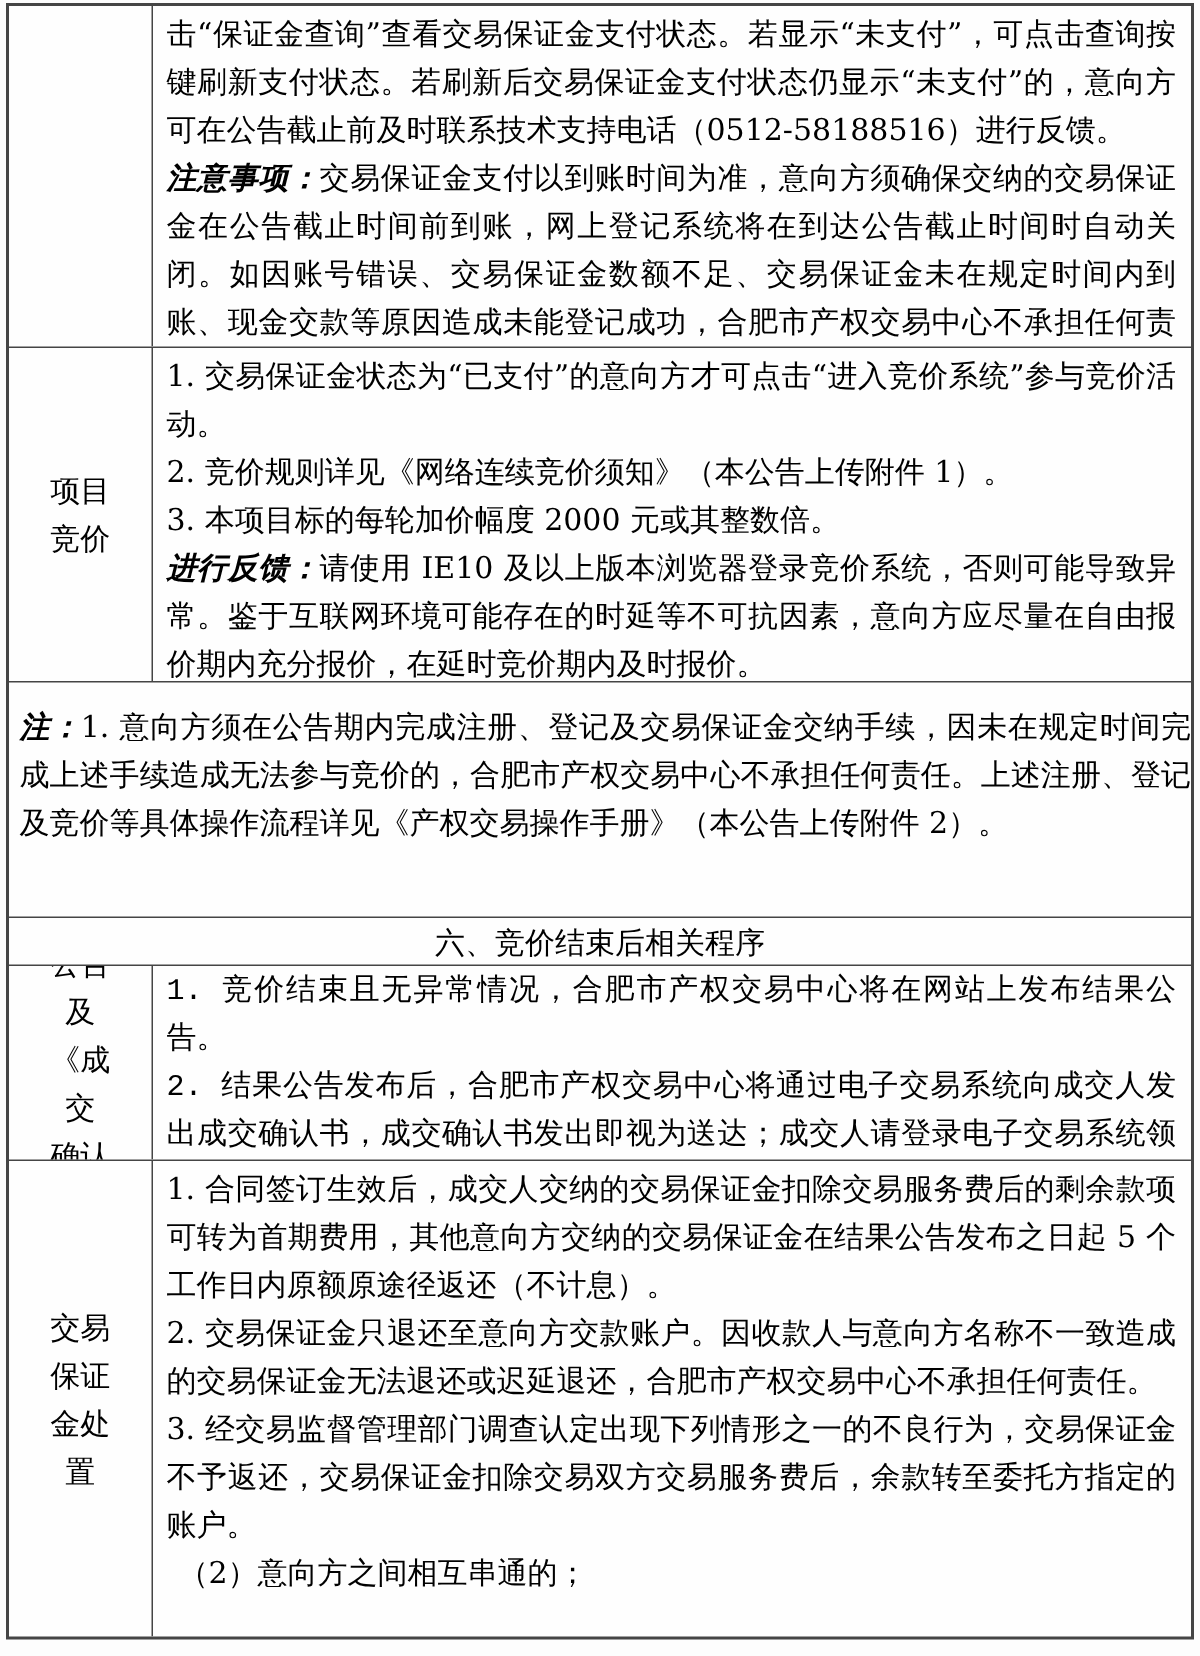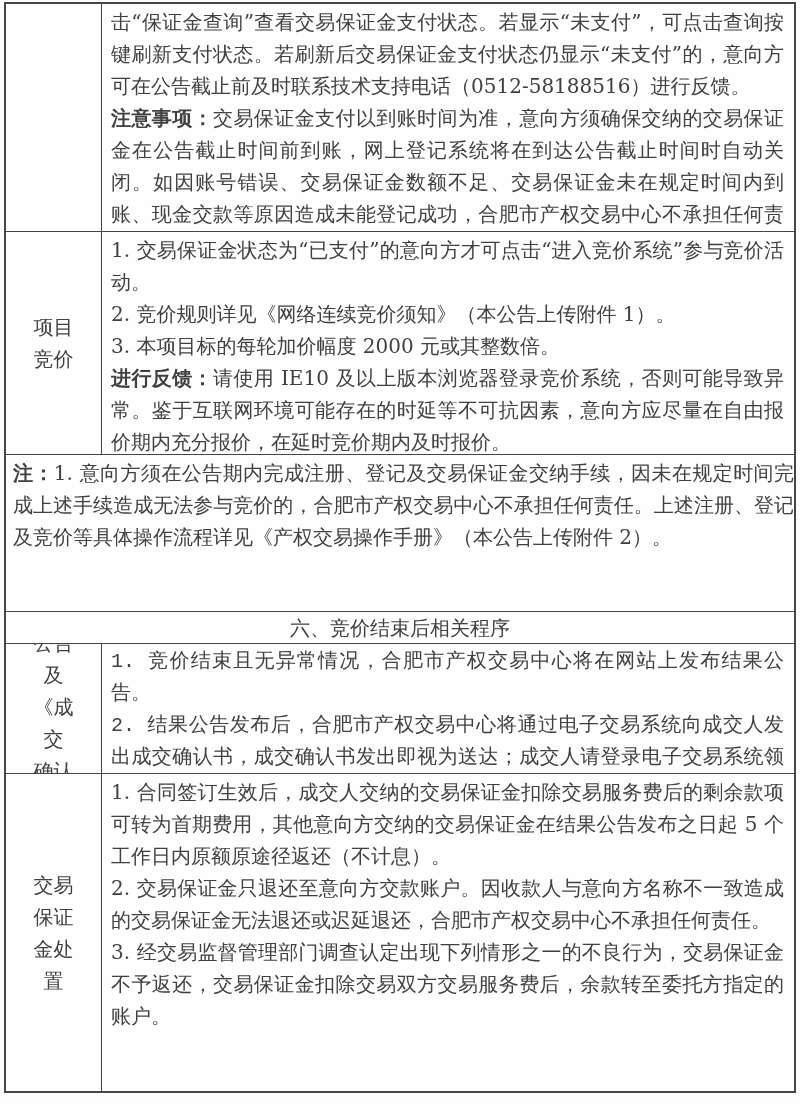--- a/index.html
+++ b/index.html
@@ -8,21 +8,21 @@
     background: #fdfdfd;
   }
   .page {
     position: relative;
     width: 800px;
     height: 1104px;
     background: #fdfdfd;
     font-family: "DejaVu Serif", "Liberation Serif", serif;
     font-size: 20px;
     line-height: 32px;
-    color: #404040;
+    color: #000000;
     overflow: hidden;
   }
   .doc-table {
     position: absolute;
     left: 4px;
     top: 2px;
     width: 792px;
     border: 2px solid #454545;
     background: #fefefe;
     box-sizing: border-box;
@@ -56,31 +56,32 @@
     flex: 1;
     padding: 2px 10px 2px 9px;
     box-sizing: border-box;
     overflow: hidden;
   }
   .full-cell {
     flex: 1;
     padding: 2px 0 2px 7px;
     box-sizing: border-box;
     overflow: hidden;
+    margin-top: 11px;
   }
   .header-cell {
     flex: 1;
     text-align: center;
     box-sizing: border-box;
   }
   .para {
     margin: 0;
     text-align: justify;
   }
-  .para b { font-weight: bold; }
+  .para b { font-weight: bold; font-style: italic; }
   .para.indent { padding-left: 8px; }
 </style>
 </head>
 <body>
 
 <div class="page">
   <div class="doc-table">
 
     <div class="t-row r0">
       <div class="label-cell"></div>
@@ -120,18 +121,19 @@
       </div>
     </div>
 
     <div class="t-row r5">
       <div class="label-cell">交易保证
 金处置</div>
       <div class="content-cell">
         <p class="para"><b></b><span>1. 合同签订生效后，成交人交纳的交易保证金扣除交易服务费后的剩余款项可转为首期费用，其他意向方交纳的交易保证金在结果公告发布之日起 5 个工作日内原额原途径返还（不计息）。</span></p>
         <p class="para"><b></b><span>2. 交易保证金只退还至意向方交款账户。因收款人与意向方名称不一致造成的交易保证金无法退还或迟延退还，合肥市产权交易中心不承担任何责任。</span></p>
         <p class="para"><b></b><span>3. 经交易监督管理部门调查认定出现下列情形之一的不良行为，交易保证金不予返还，交易保证金扣除交易双方交易服务费后，余款转至委托方指定的账户。</span></p>
+        <p class="para indent"><b></b><span>（2）意向方之间相互串通的；</span></p>
 
       </div>
     </div>
 
   </div>
 </div>
 
 </body></html>

